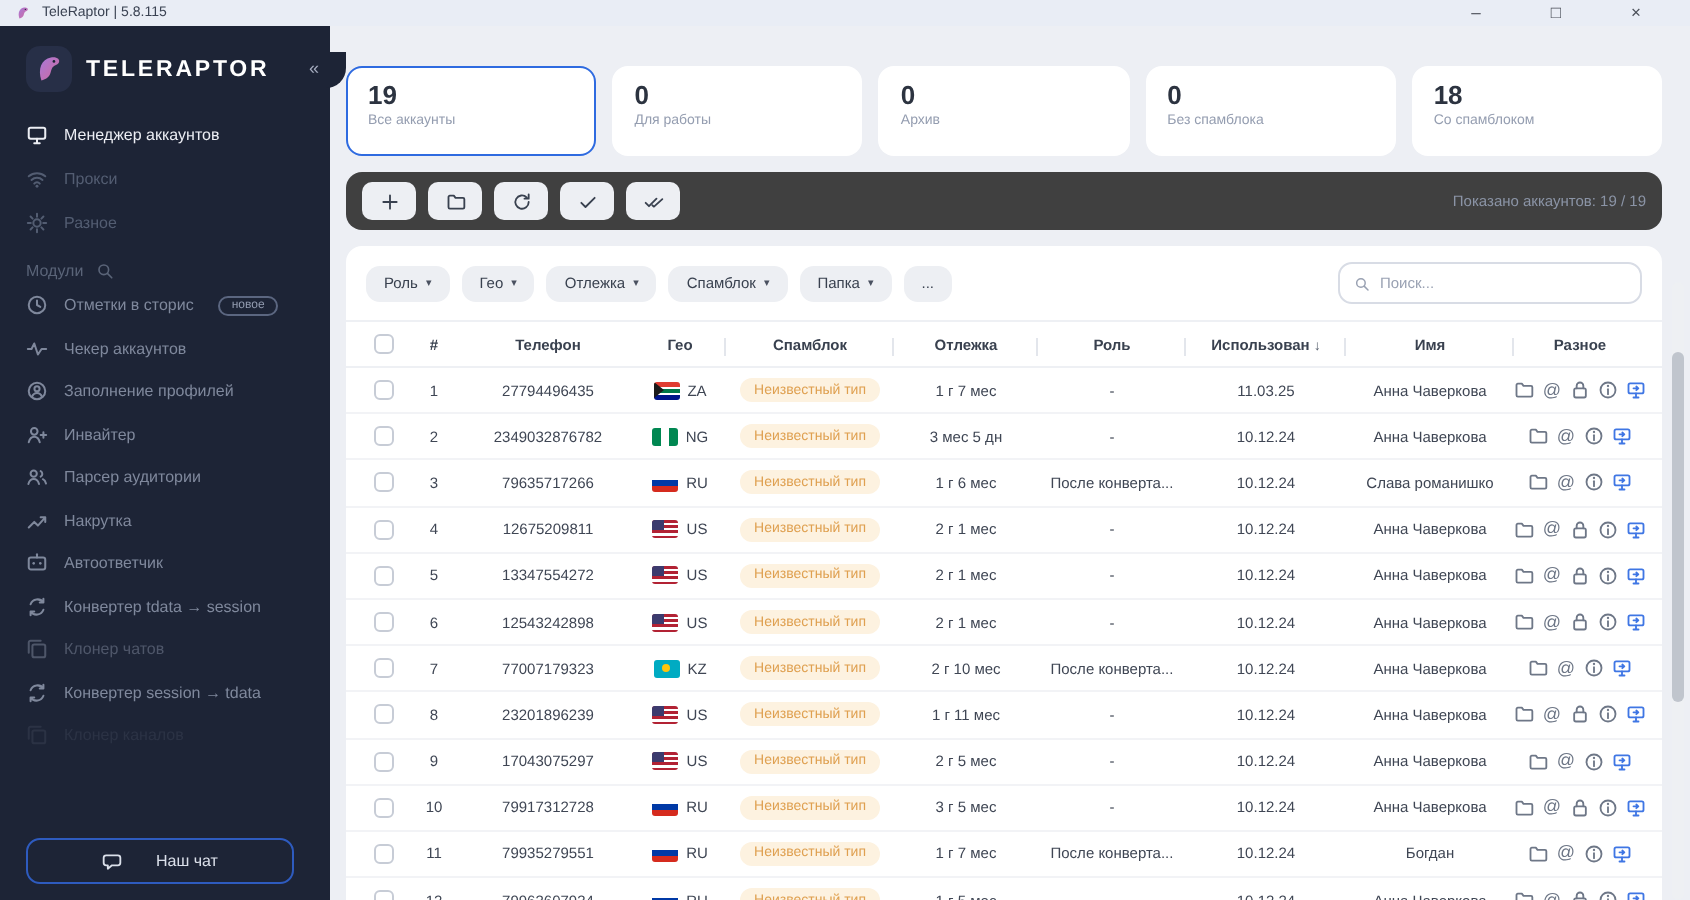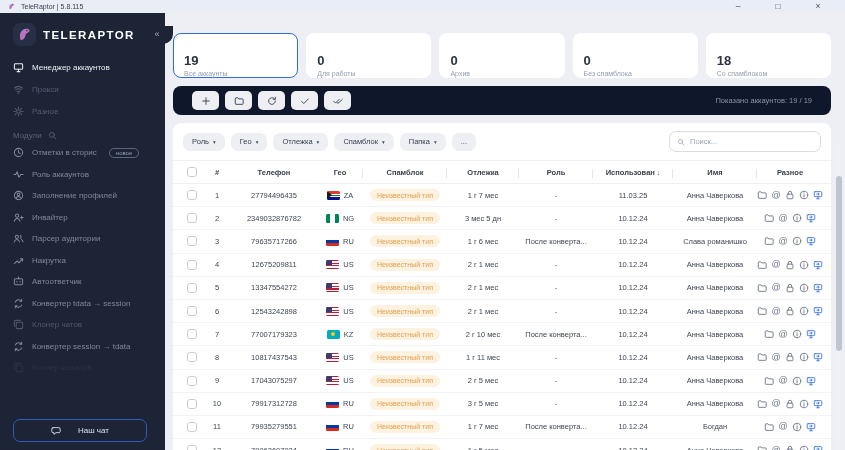--- a/index.html
+++ b/index.html
@@ -35,26 +35,26 @@
   .modules-header .s-icon { width: 9px; height: 9px; }
   .module-badge { border: 1px solid #5b6680; color: #939cb0; font-size: 6px; padding: 1px 6px; border-radius: 8px; margin-left: 4px; }
   .module-badge:empty { display: none; }
   .chat-btn { margin-top: auto; height: 23px; border: 1px solid #2e5bbf; border-radius: 7px; background: transparent; color: #dbe0ea; font-size: 8px; font-family: inherit; display: flex; align-items: center; justify-content: center; gap: 17px; cursor: pointer; }
   .chat-btn .s-icon { width: 10px; height: 10px; }
 
   
   .content { flex: 1; padding: 20px 14px 0 8px; position: relative; }
 
   .stats { display: flex; gap: 8px; margin-bottom: 8px; }
-  .stat-card { flex: 1; background: #fff; border-radius: 8px; padding: 19px 10px; border: 1.5px solid transparent; height: 45px; cursor: pointer; }
+  .stat-card { flex: 1; background: #fff; border-radius: 8px; padding: 6px 10px; border: 1.5px solid transparent; height: 45px; cursor: pointer; }
   .stat-card[data-selected="1"] { border-color: #2f6be0; }
   .stat-value { font-size: 13px; font-weight: 600; color: #2c3340; }
   .stat-label { font-size: 7px; color: #949db0; margin-top: 2px; }
 
-  .toolbar-card { background: #0f172a; border-radius: 8px; height: 29px; display: flex; align-items: center; padding: 0 19px; margin-bottom: 8px; }
+  .toolbar-card { background: #404040; border-radius: 8px; height: 29px; display: flex; align-items: center; padding: 0 8px; margin-bottom: 8px; }
   .tb-btn { width: 27px; height: 19px; border-radius: 5px; background: #edeff3; border: none; display: flex; align-items: center; justify-content: center; margin-right: 6px; color: #39414f; font-size: 9px; cursor: pointer; }
   .tb-btn .icon-slot { display: flex; width: 10px; height: 10px; align-items: center; justify-content: center; font-size: 9px; }
   .tb-btn svg { width: 10px; height: 10px; }
   .shown { margin-left: auto; font-size: 7.5px; color: #8b94a6; }
 
   .table-card { background: #fff; border-radius: 8px 8px 0 0; overflow: hidden; height: 330px; display: flex; flex-direction: column; }
   .filter-row { display: flex; align-items: center; gap: 6px; padding: 8px 10px; }
   .chip { background: #edeff3; border: none; border-radius: 7px; padding: 4.5px 9px; font-size: 7.5px; font-family: inherit; color: #39414f; display: flex; align-items: center; gap: 4px; cursor: pointer; }
   .chip .caret { font-size: 5.5px; color: #4a5160; }
   .searchbox { margin-left: auto; width: 152px; height: 21px; border: 1px solid #d8dce5; border-radius: 7px; display: flex; align-items: center; padding: 0 7px; gap: 5px; color: #99a1b2; background: #fff; }
@@ -191,21 +191,21 @@
             <span>Отметки в сторис</span>
             <span class="module-badge">новое</span>
           </div>
 
           <div class="module-item">
             <span class="s-icon icon-slot">
               <svg viewBox="0 0 12 12" fill="none" stroke="currentColor" stroke-width="1.1" stroke-linecap="round" stroke-linejoin="round">
                 <path d="M1 6h2l1.5-3 2 6L8.5 6H11"></path>
               </svg>
             </span>
-            <span>Роль аккаунтов</span>
+            <span>Чекер аккаунтов</span>
 
           </div>
 
           <div class="module-item">
             <span class="s-icon icon-slot">
               <svg viewBox="0 0 12 12" fill="none" stroke="currentColor" stroke-width="1.1" stroke-linecap="round" stroke-linejoin="round">
                 <circle cx="6" cy="6" r="4.5"></circle>
                 <circle cx="6" cy="4.8" r="1.4"></circle>
                 <path d="M3.2 9.3c.6-1.5 1.6-2.2 2.8-2.2s2.2.7 2.8 2.2"></path>
               </svg>
@@ -731,21 +731,21 @@
                     <rect x="1.5" y="2" width="9" height="6" rx="1"></rect>
                     <path d="M4.5 10.5h3M6 8v2.5M4.5 5h2.5M6.2 3.9L7.4 5 6.2 6.1"></path>
                   </svg>
                 </span>
               </div>
             </div>
 
             <div class="row grid">
               <div class="td"><span class="checkbox" style="display:inline-block;vertical-align:middle"></span></div>
               <div class="td">8</div>
-              <div class="td">10817437543</div>
+              <div class="td">23201896239</div>
               <div class="td geo-wrap">
                 <span class="flag" data-geo="US"></span>
                 <span>US</span>
               </div>
               <div class="td"><span class="badge">Неизвестный тип</span></div>
               <div class="td">1 г 11 мес</div>
               <div class="td">-</div>
               <div class="td">10.12.24</div>
               <div class="td">Анна Чаверкова</div>
               <div class="td misc">

